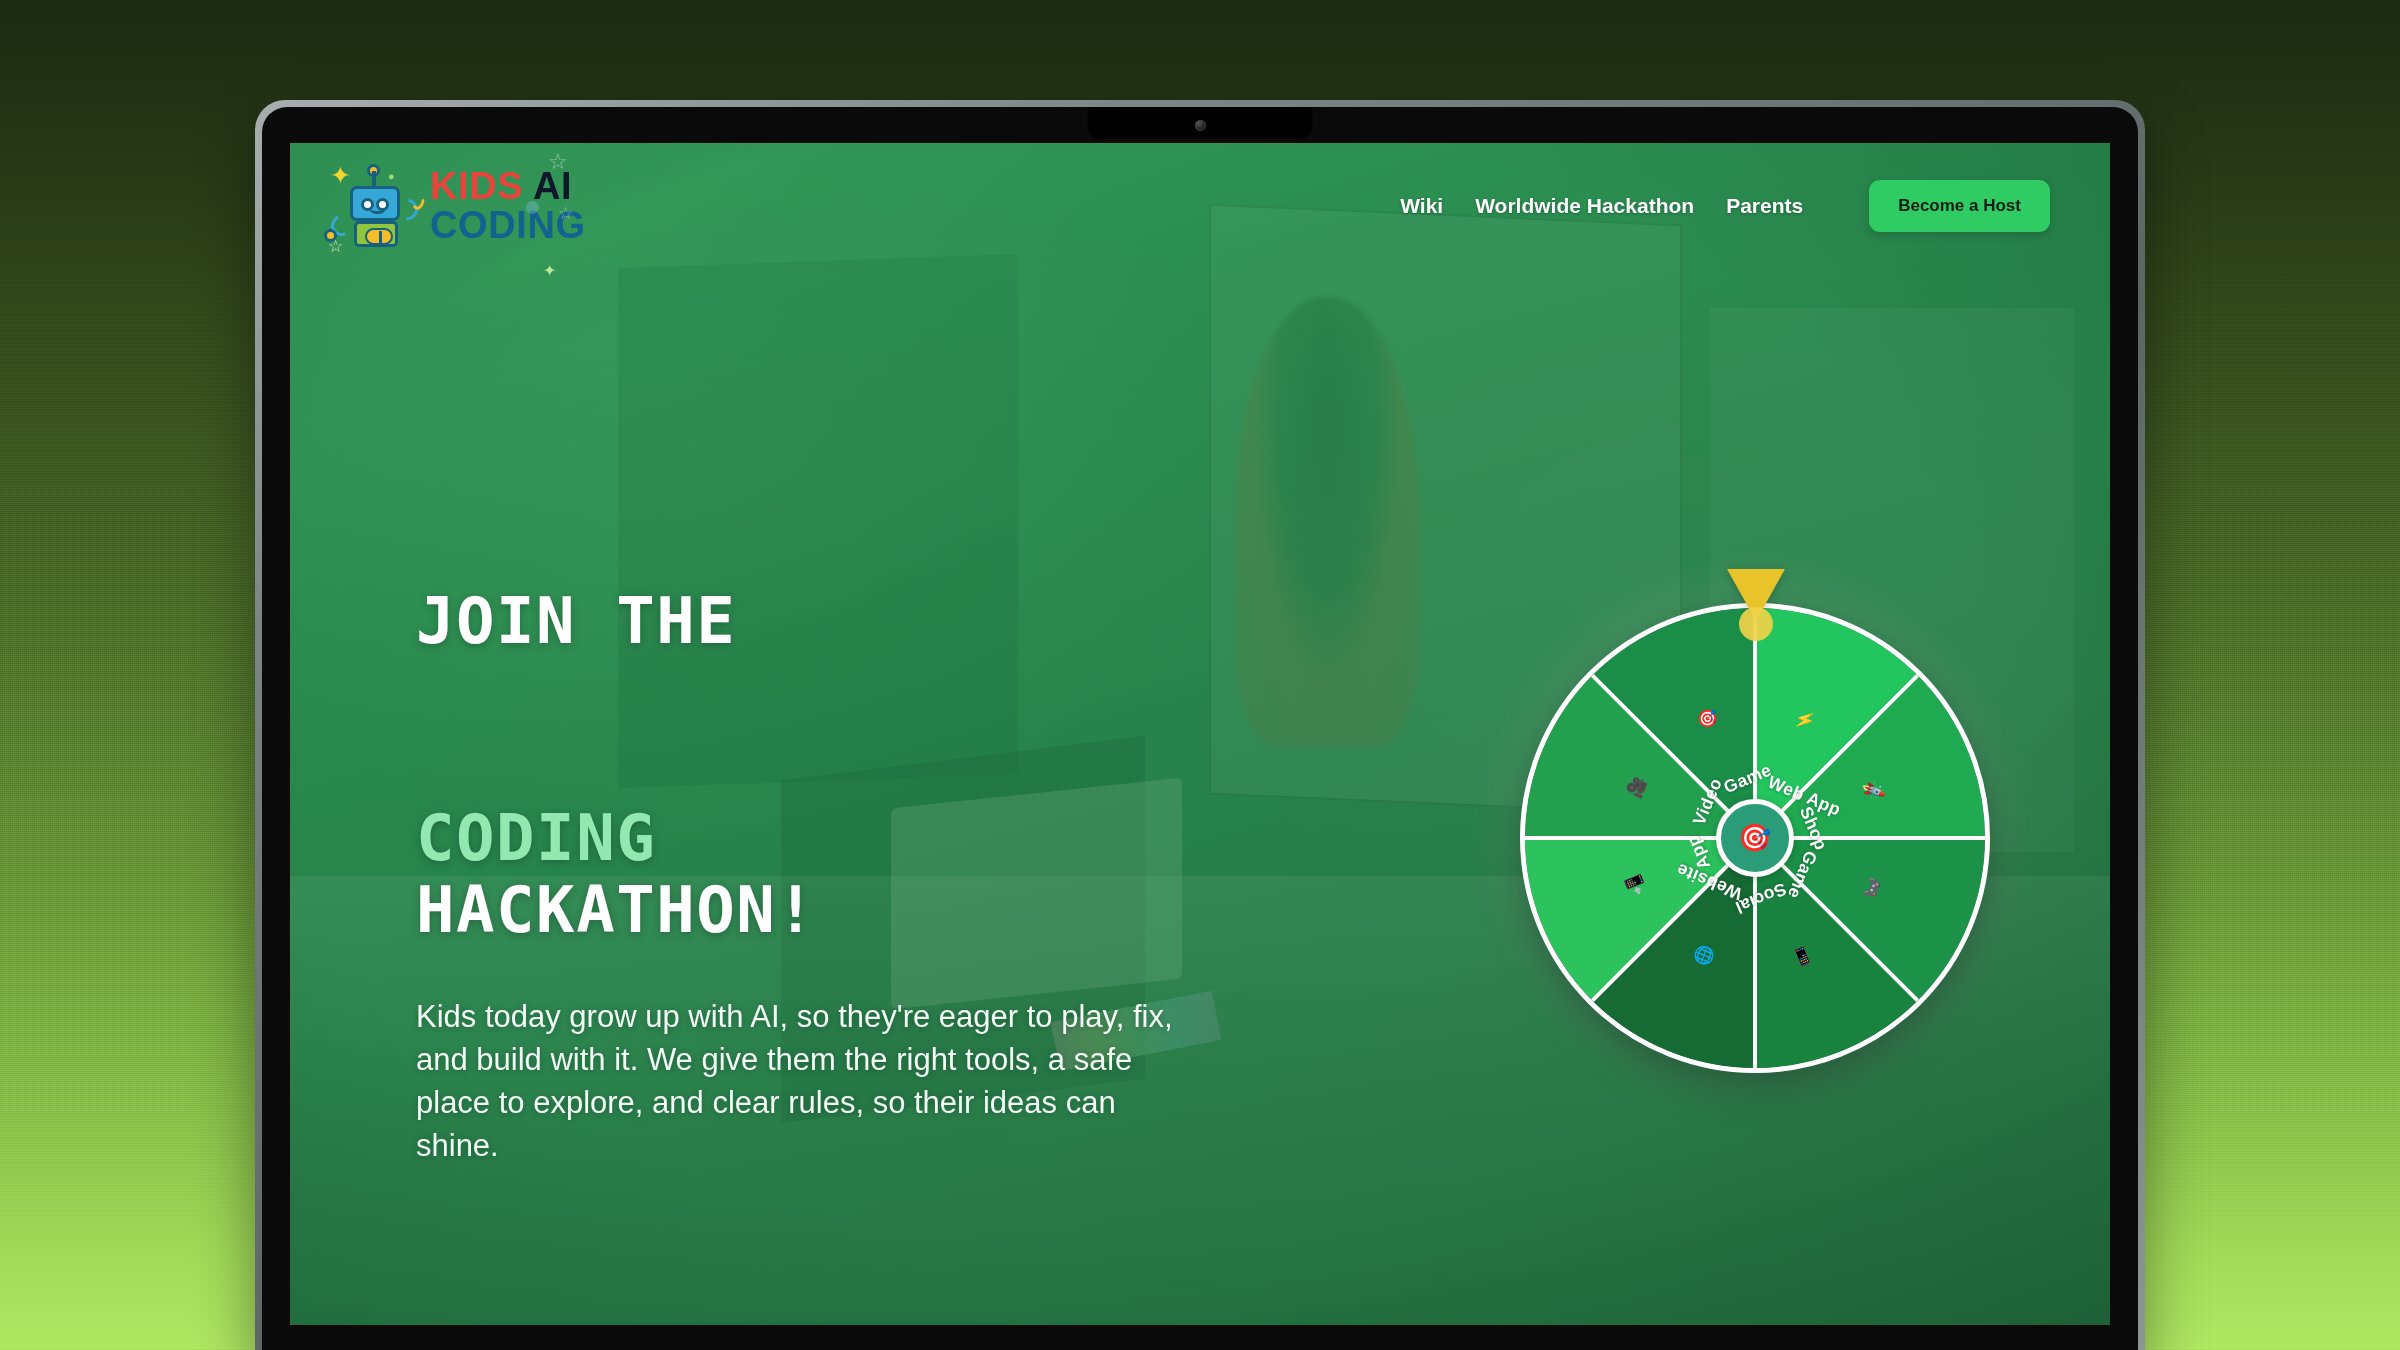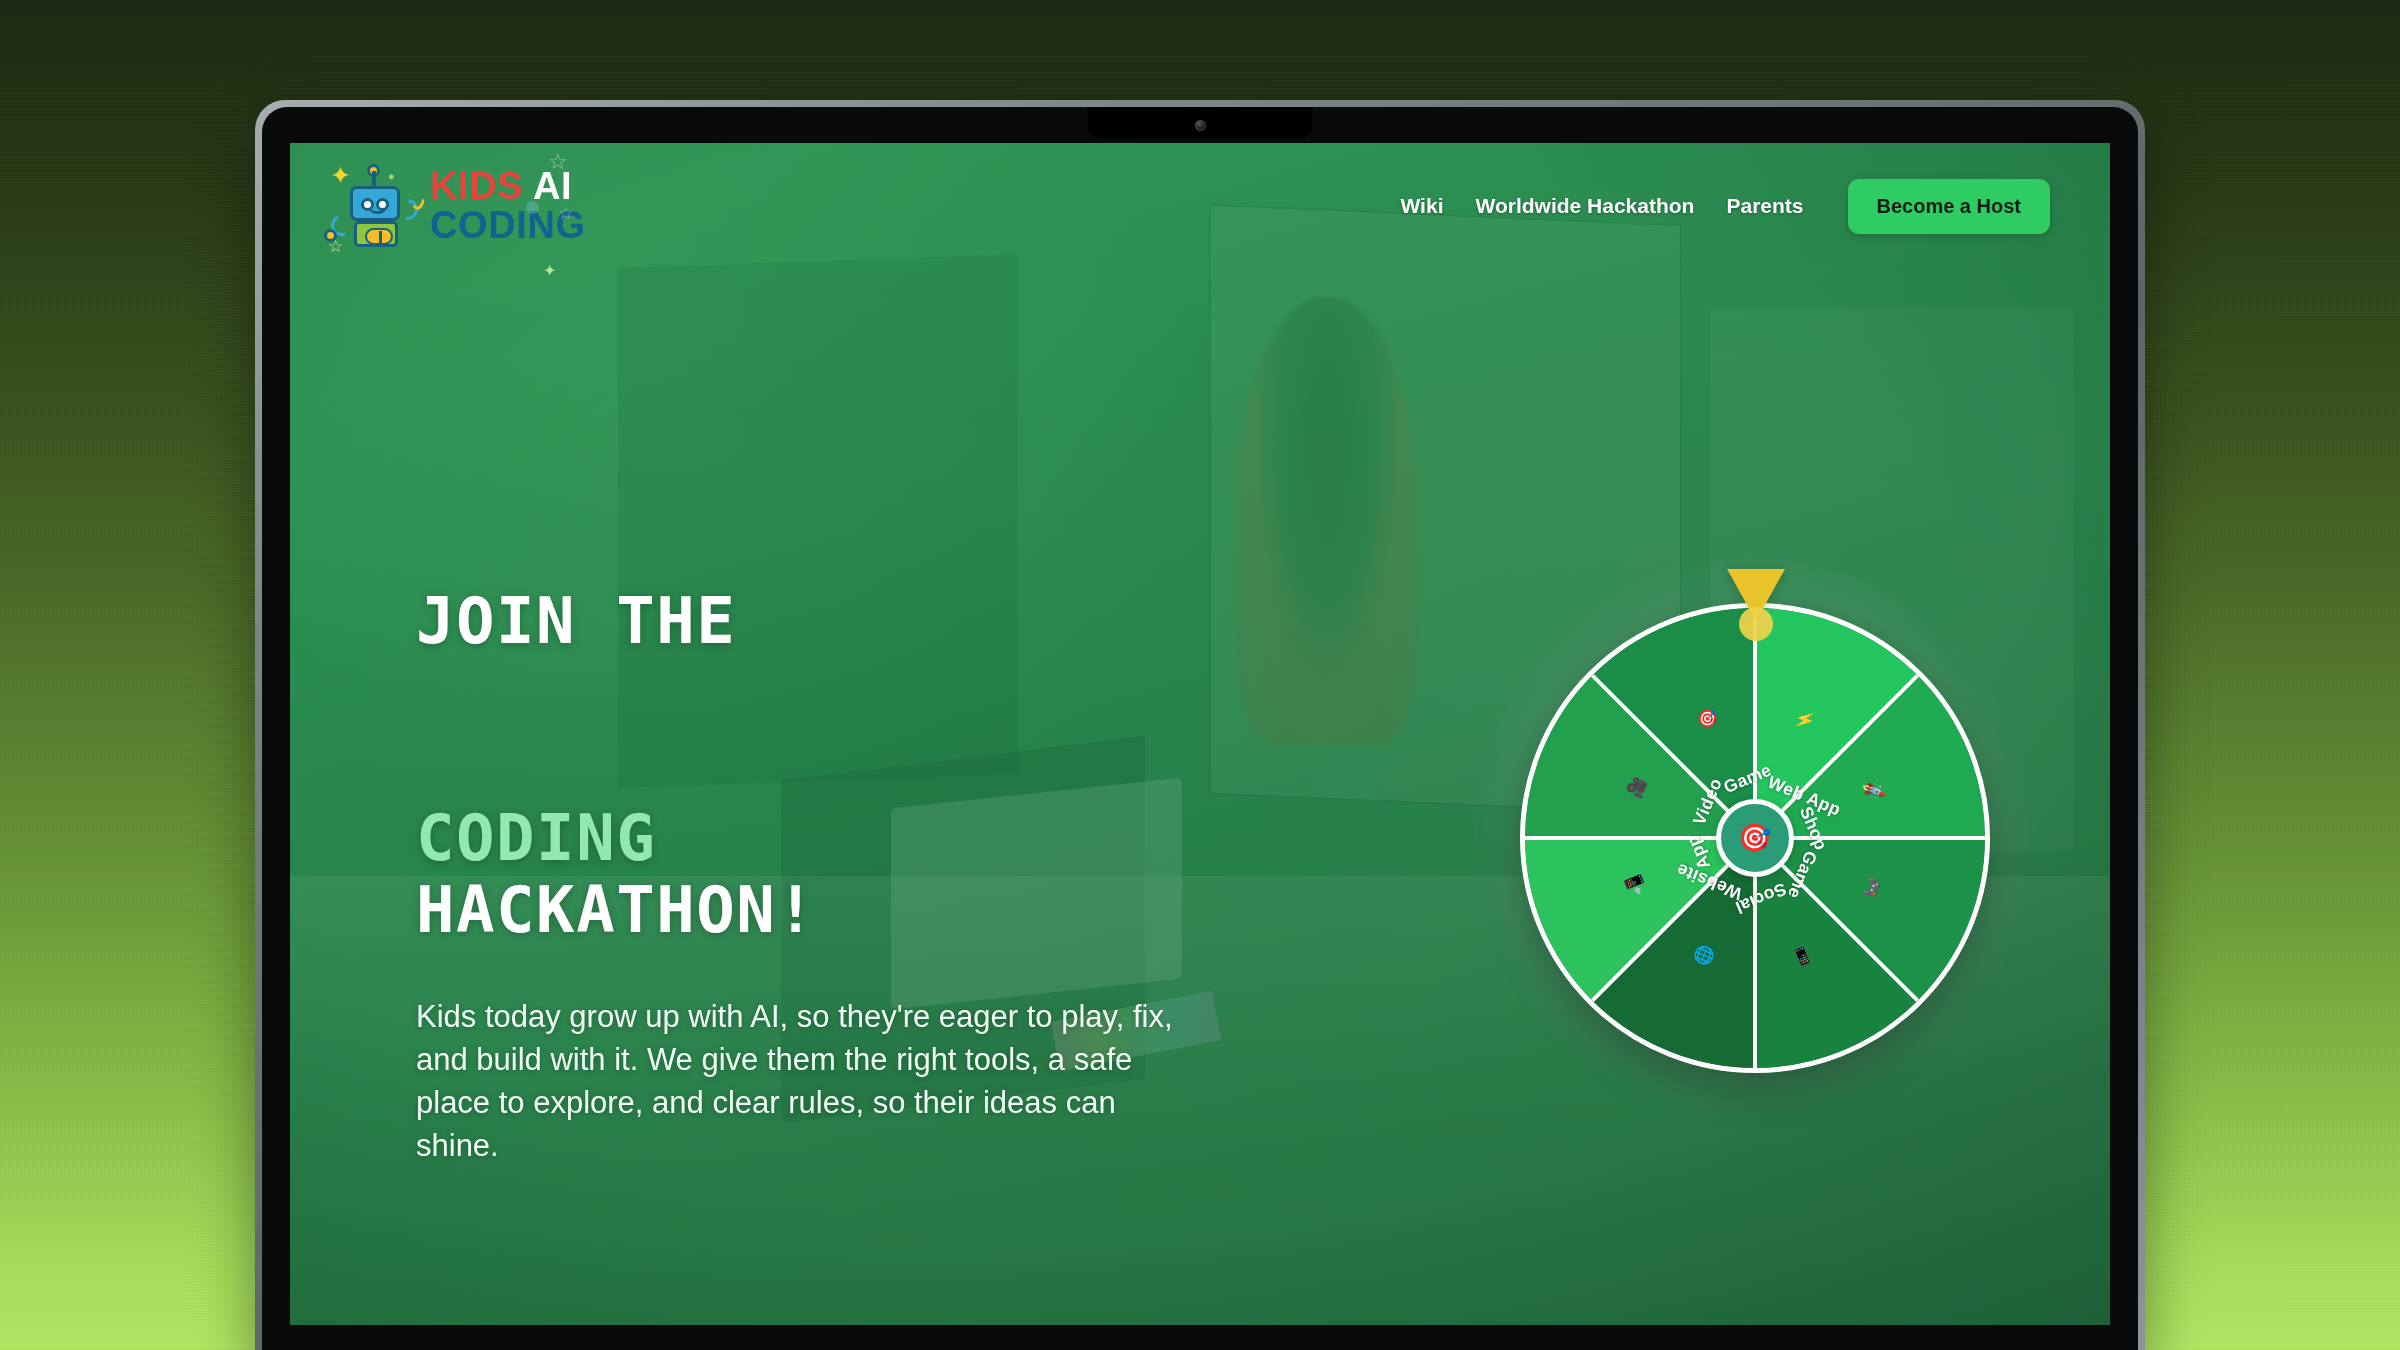--- a/index.html
+++ b/index.html
@@ -127,34 +127,34 @@
     border:3.5px solid #f5bd28; border-radius:50%;
     border-color:transparent #f5bd28 #f5bd28 transparent; transform:rotate(24deg); }
   .bot-hand2{ position:absolute; left:-12px; top:64px; width:13px; height:13px;
     background:#f5bd28; border:3px solid #17607f; border-radius:50%; }
   .spk{ position:absolute; color:#f2d52e; font-size:19px; line-height:1; }
   .spk.a{ left:-6px; top:-2px; font-size:25px; }
   .spk.b{ left:52px; top:6px; font-size:11px; color:#a5d86a; }
   .spk.c{ left:-8px; bottom:-8px; color:#cfe8a4; font-size:17px; }
   .brand-words{ line-height:1.02; }
   .bw1{ font-size:38px; font-weight:800; letter-spacing:.6px; }
-  .bw1 .k{ color:#e8443e; } .bw1 .a{ color:#ffffff; }
+  .bw1 .k{ color:#e8443e; } .bw1 .a{ color:#0f172a; }
   .bw2{ font-size:38px; font-weight:800; color:#14628f; letter-spacing:.6px; }
   .star{ position:absolute; color:rgba(255,255,255,.45); font-size:22px; }
   .star.s1{ left:258px; top:6px; } .star.s2{ left:268px; top:60px; font-size:17px; }
   .star.s3{ left:253px; top:118px; font-size:16px; color:#bfe79a; }
   .dot-a{ position:absolute; left:236px; top:58px; width:13px; height:13px;
     border-radius:50%; background:rgba(150,200,255,.30); }
 
   nav.navlinks{ display:flex; align-items:center; gap:32px; }
   nav.navlinks a{ color:#fff; font-size:21px; font-weight:700; text-decoration:none;
     text-shadow:0 1px 3px rgba(0,0,0,.28); white-space:nowrap; }
   .host-btn{
-    margin-left:12px; background:#2ecc63; color:#0d1f16;
-    font-size:20px; font-weight:700; border:none; border-radius:11px;
+    margin-left:34px; background:#2ecc63; color:#0d1f16;
+    font-size:17px; font-weight:700; border:none; border-radius:11px;
     padding:16px 29px; cursor:pointer; white-space:nowrap;
     box-shadow:0 3px 10px rgba(0,0,0,.18);
   }
 
   
   .hero{ position:absolute; left:0; top:126px; right:0; bottom:0; z-index:15; }
   .hero-left{ position:absolute; left:126px; top:252px; width:810px; }
   .get-started{
     display:inline-block; background:linear-gradient(160deg,#8fecad 0%,#62d98c 100%);
     color:#0d1412; border:none; border-radius:999px;

